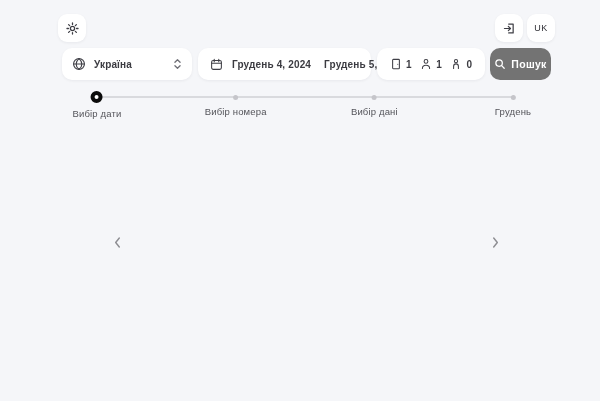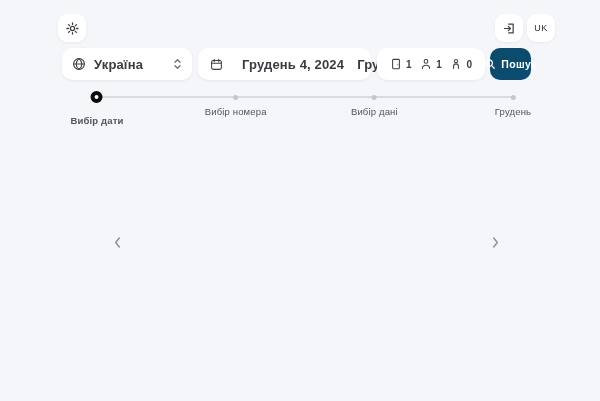--- a/index.html
+++ b/index.html
@@ -21,46 +21,46 @@
   
   .card {
     position:absolute; top:48px; height:32px; background:#ffffff; border-radius:10px;
     box-shadow:0 1px 3px rgba(16,24,40,.06); display:flex; align-items:center;
     color:#3f3f46; cursor:pointer;
   }
   .country { left:62px; width:130px; padding:0 10px; }
   .dates   { left:198px; width:173px; padding:0 12px; }
   .guests  { left:377px; width:108px; padding:0 13px; justify-content:space-between; }
 
-  .bar-label { font-size:13px; font-weight:600; letter-spacing:.15px; color:#3b3b41; white-space:nowrap; }
+  .bar-label { font-size:10px; font-weight:600; letter-spacing:.15px; color:#3b3b41; white-space:nowrap; }
   .country .bar-label { margin-left:8px; }
   .country .select-caret { margin-left:auto; }
-  .dates .bar-label { margin-left:19px; }
+  .dates .bar-label { margin-left:9px; }
   .dates .checkout { margin-left:13px; }
   .occ-group { display:flex; align-items:center; gap:4px; }
   .occ-count { font-size:10px; font-weight:600; color:#3b3b41; }
 
   .search-btn {
-    position:absolute; left:490px; top:48px; width:41px; height:32px;
-    background:#0c4a6e; border:none; border-radius:10px; display:flex; align-items:center;
+    position:absolute; left:490px; top:48px; width:61px; height:32px;
+    background:#737373; border:none; border-radius:10px; display:flex; align-items:center;
     justify-content:center; gap:5px; cursor:pointer;
   }
   .search-btn span { color:#ffffff; font-size:10.5px; font-weight:600; letter-spacing:.3px; }
 
   
   .stepper { position:absolute; left:97px; top:91px; width:416px; height:26px; }
   .stepper .track { position:absolute; left:0; right:0; top:5px; height:2px; background:#d9dade; border-radius:1px; }
   .step { position:absolute; top:0; transform:translateX(-50%); display:flex; flex-direction:column; align-items:center; }
   .step:nth-child(2){ left:0; } .step:nth-child(3){ left:33.333%;align-items:center; }
   .step:nth-child(4){ left:66.667%; } .step:nth-child(5){ left:100%; }
   .dot { border-radius:50%; }
   .step.active .dot { width:12px; height:12px; background:#ffffff; border:4px solid #0b0b0b; margin-top:0; }
   .step.upcoming .dot { width:5px; height:5px; background:#c5c5ca; margin-top:3.5px; }
   .step .step-label { margin-top:6px; font-size:9.5px; font-weight:500; color:#54545a; letter-spacing:.15px; white-space:nowrap; }
-  .step.active .step-label { margin-top:12px;font-weight:bold; }
+  .step.active .step-label { margin-top:5px; }
 
   
   .nav-btn { position:absolute; top:234px; width:16px; height:16px; background:transparent; border:none;
     display:flex; align-items:center; justify-content:center; color:#8e8e93; cursor:pointer; }
   .nav-prev { left:109px; } .nav-next { left:487px; }
 
   svg { display:block; }
 </style>
 </head>
 <body>

